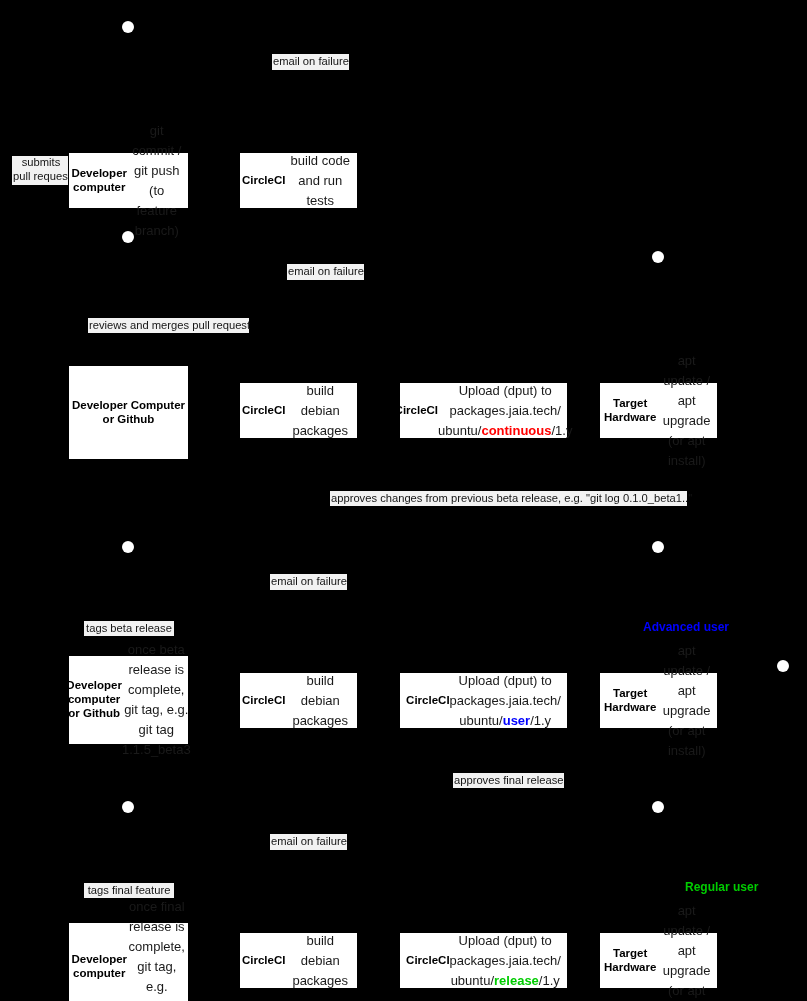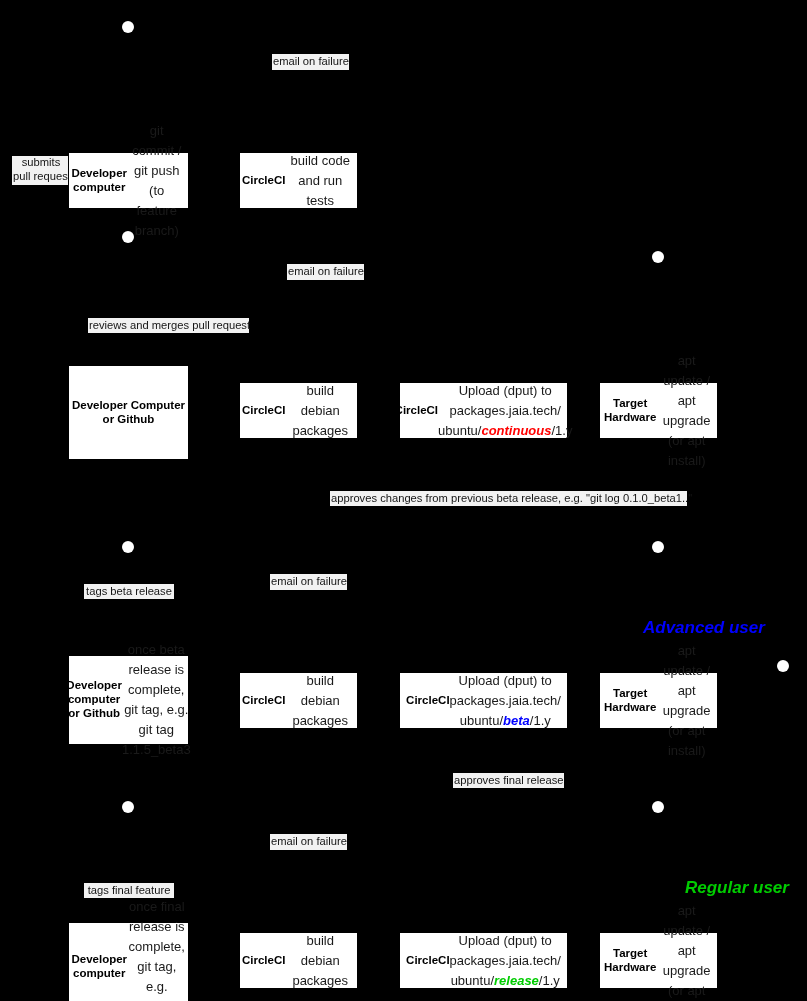--- a/index.html
+++ b/index.html
@@ -64,38 +64,37 @@
     box-sizing: border-box;
   }
   .edge-label.two-line {
     line-height: 13.5px;
   }
 
   
   .annot {
     position: absolute;
     font-weight: bold;
-    font-size: 17px;
+    font-size: 12px;
     line-height: 13px;
     white-space: pre;
     background: transparent;
-    font-style: italic;
   }
 
   
   .dot {
     position: absolute;
     width: 12px;
     height: 12px;
     border-radius: 50%;
     background: #ffffff;
   }
 
   
-  .kw { font-weight: bold; font-style: italic; }
+  .kw { font-weight: bold; }
 </style>
 </head>
 <body>
 
 <div id="canvas">
 
   <div class="dot" style="left:122px; top:21px;"></div>
   <div class="dot" style="left:122px; top:231px;"></div>
   <div class="dot" style="left:652px; top:251px;"></div>
   <div class="dot" style="left:122px; top:541px;"></div>
@@ -110,21 +109,21 @@
 pull request</div>
 
   <div class="edge-label" style="left:287px; top:264px; width:77px; height:16px;">email on failure</div>
 
   <div class="edge-label" style="left:48px; top:318px; width:161px; height:15px;margin-left:40px;">reviews and merges pull request</div>
 
   <div class="edge-label" style="left:330px; top:491px; width:357px; height:15px;">approves changes from previous beta release, e.g. "git log 0.1.0_beta1.."</div>
 
   <div class="edge-label" style="left:270px; top:574px; width:77px; height:16px;">email on failure</div>
 
-  <div class="edge-label" style="left:84px; top:584px; width:90px; height:15px;">tags beta release</div>
+  <div class="edge-label" style="left:84px; top:621px; width:90px; height:15px;">tags beta release</div>
 
   <div class="edge-label" style="left:453px; top:773px; width:111px; height:15px;">approves final release</div>
 
   <div class="edge-label" style="left:270px; top:834px; width:77px; height:16px;">email on failure</div>
 
   <div class="edge-label" style="left:84px; top:883px; width:90px; height:15px;">tags final feature</div>
 
   <div class="annot" style="left:643px; top:621px; color:#0000ff;">Advanced user</div>
 
   <div class="annot" style="left:647px; top:881px; color:#00cc00;padding-left:38px;">Regular user</div>
@@ -178,21 +177,21 @@
   <div class="node" style="left:239px; top:672px; width:119px; height:57px;">
     <div class="title">CircleCI</div>
     <div class="body">build debian
 packages</div>
   </div>
 
   <div class="node" style="left:399px; top:672px; width:169px; height:57px;">
     <div class="title">CircleCI</div>
     <div class="body"><span>Upload (dput) to
 packages.jaia.tech/
-ubuntu/</span><span class="kw" style="color:#0000ff">beta</span><span>/1.y</span></div>
+ubuntu/</span><span class="kw" style="color:#0000ff">user</span><span>/1.y</span></div>
   </div>
 
   <div class="node" style="left:599px; top:672px; width:119px; height:57px;">
     <div class="title">Target Hardware</div>
     <div class="body">apt update / apt
 upgrade
 (or apt install)</div>
   </div>
 
   <div class="node" style="left:68px; top:922px; width:121px; height:90px;">

